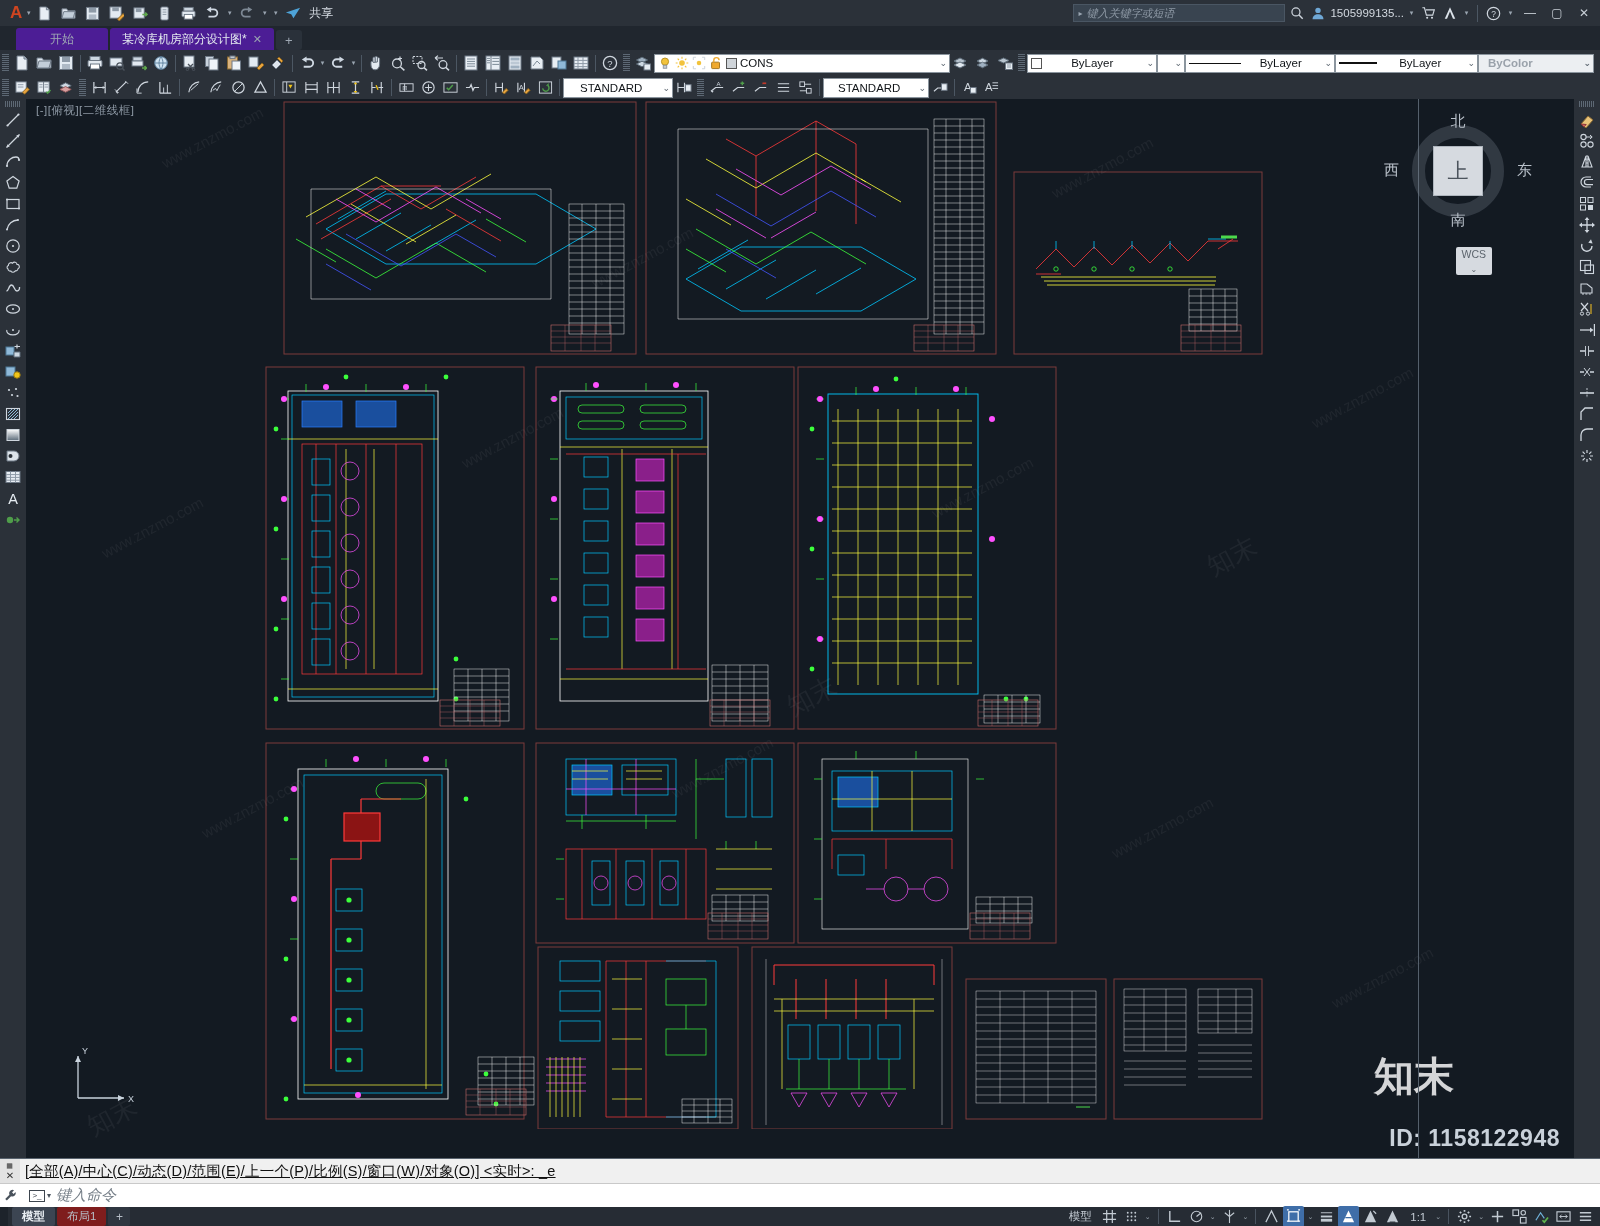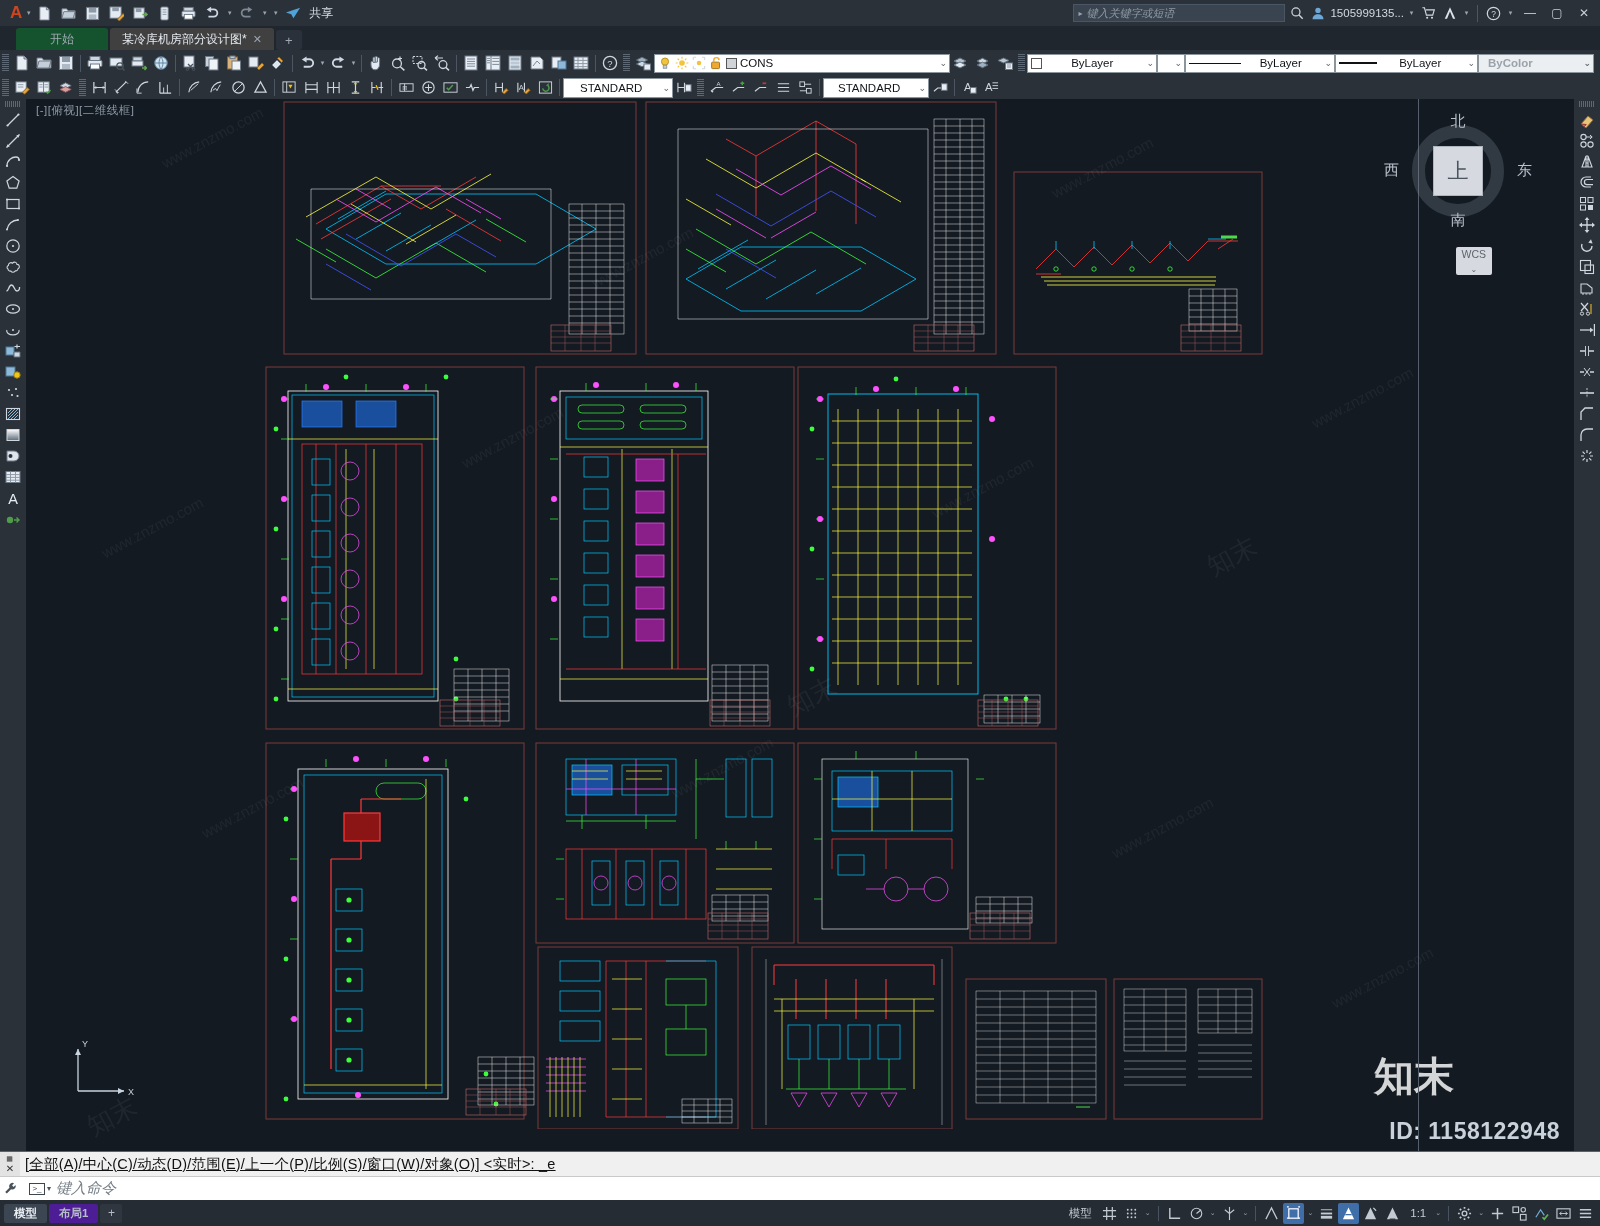--- a/index.html
+++ b/index.html
@@ -38,24 +38,24 @@
   .wctrl { color: #c8cfd6; font-size: 12px; width: 24px; text-align: center; cursor: pointer; }
 
   
   .menubar { height: 22px; background: #252b33; display: flex; align-items: center; padding-left: 14px; flex-shrink: 0; }
   .menu-item { color: #d5dbe2; font-size: 12.5px; padding: 2px 11px; cursor: pointer; border-radius: 2px; }
 
   
   .tabrow { height: 24px; background: #20262e; display: flex; align-items: flex-end; padding-left: 16px; flex-shrink: 0; }
   .ftab {
     height: 22px; min-width: 92px; display: flex; align-items: center; justify-content: center; gap: 6px;
-    padding: 0 12px; font-size: 12px; color: #9fa9b4; background: #14532d;
+    padding: 0 12px; font-size: 12px; color: #9fa9b4; background: #4c1d95;
     border-top-left-radius: 3px; border-top-right-radius: 3px; cursor: pointer; margin-right: 2px;
   }
-  .ftab.active { background: #404040; color: #e3e9ef; justify-content: center; }
+  .ftab.active { background: #4c1d95; color: #e3e9ef; justify-content: center; }
   .ftab .x { font-size: 11px; color: #9aa5b1; }
   .tab-plus { width: 26px; height: 20px; display: flex; align-items: center; justify-content: center;
     background: #2a313a; color: #9fa9b4; border-radius: 3px; font-size: 13px; cursor: pointer; }
 
   
   .tbrow { background: #2b3139; display: flex; align-items: center; flex-shrink: 0; padding: 1px 0; }
   .tb1 { height: 26px; }
   .tb2 { height: 23px; }
   .grip { width: 7px; height: 18px; margin: 0 2px; cursor: move;
     background-image: repeating-linear-gradient(to bottom, #5d6874 0 1px, transparent 1px 2px); }
@@ -116,24 +116,24 @@
     color: #333; font-size: 10px; background: #e3e3e3; }
   .cmd-hist-txt { font-size: 14.5px; color: #111; padding-left: 5px; white-space: nowrap; letter-spacing: .2px; text-decoration: underline; }
   .cmd-inp-row { height: 24px; background: #ffffff; display: flex; align-items: center; gap: 5px; padding-left: 4px; flex-shrink: 0; border-top: 1px solid #c9c9c9;}
   .cmd-wrench { color: #49525c; font-size: 13px; width: 20px; text-align: center; }
   .cmd-prompt-ic { display: flex; align-items: center; gap: 2px; }
   .cmd-box { width: 16px; height: 12px; border: 1px solid #3d454e; font-size: 8px; color: #3d454e;
     display: flex; align-items: center; justify-content: center; }
   .cmd-inp { font-size: 15px; color: #767f88; font-style: italic; }
 
   
-  .statusbar { height: 26px; background: #262c34; display: flex; align-items: center; flex-shrink: 0; padding: 0 4px; }
+  .statusbar { height: 19px; background: #262c34; display: flex; align-items: center; flex-shrink: 0; padding: 0 4px; margin-left: 8px; }
   .ltab {
     height: 19px; display: flex; align-items: center; padding: 0 10px; font-size: 11.5px;
-    color: #b6bec7; background: #4c1d95; border-radius: 2px; margin-right: 2px; cursor: pointer; font-weight: bold;
+    color: #b6bec7; background: #7f1d1d; border-radius: 2px; margin-right: 2px; cursor: pointer;
   }
   .ltab.active { background: #3c4552; color: #e9eef3; font-weight: bold; }
   .ltab-plus { width: 22px; height: 19px; display: flex; align-items: center; justify-content: center;
     background: #2f3640; color: #b6bec7; border-radius: 2px; font-size: 12px; cursor: pointer; }
   .sb-right { margin-left: auto; display: flex; align-items: center; gap: 1px; }
   .sb-item { height: 21px; min-width: 20px; padding: 0 3px; display: flex; align-items: center; justify-content: center;
     color: #c2cad2; font-size: 12px; cursor: pointer; border-radius: 2px; }
   .sb-item.on { background: #3f6ea8; color: #fff; }
   .sb-txt { color: #c2cad2; font-size: 11.5px; padding: 0 6px; cursor: pointer; }
   .sb-caret { color: #99a3ad; font-size: 7px; padding: 0 2px; cursor: pointer; }

